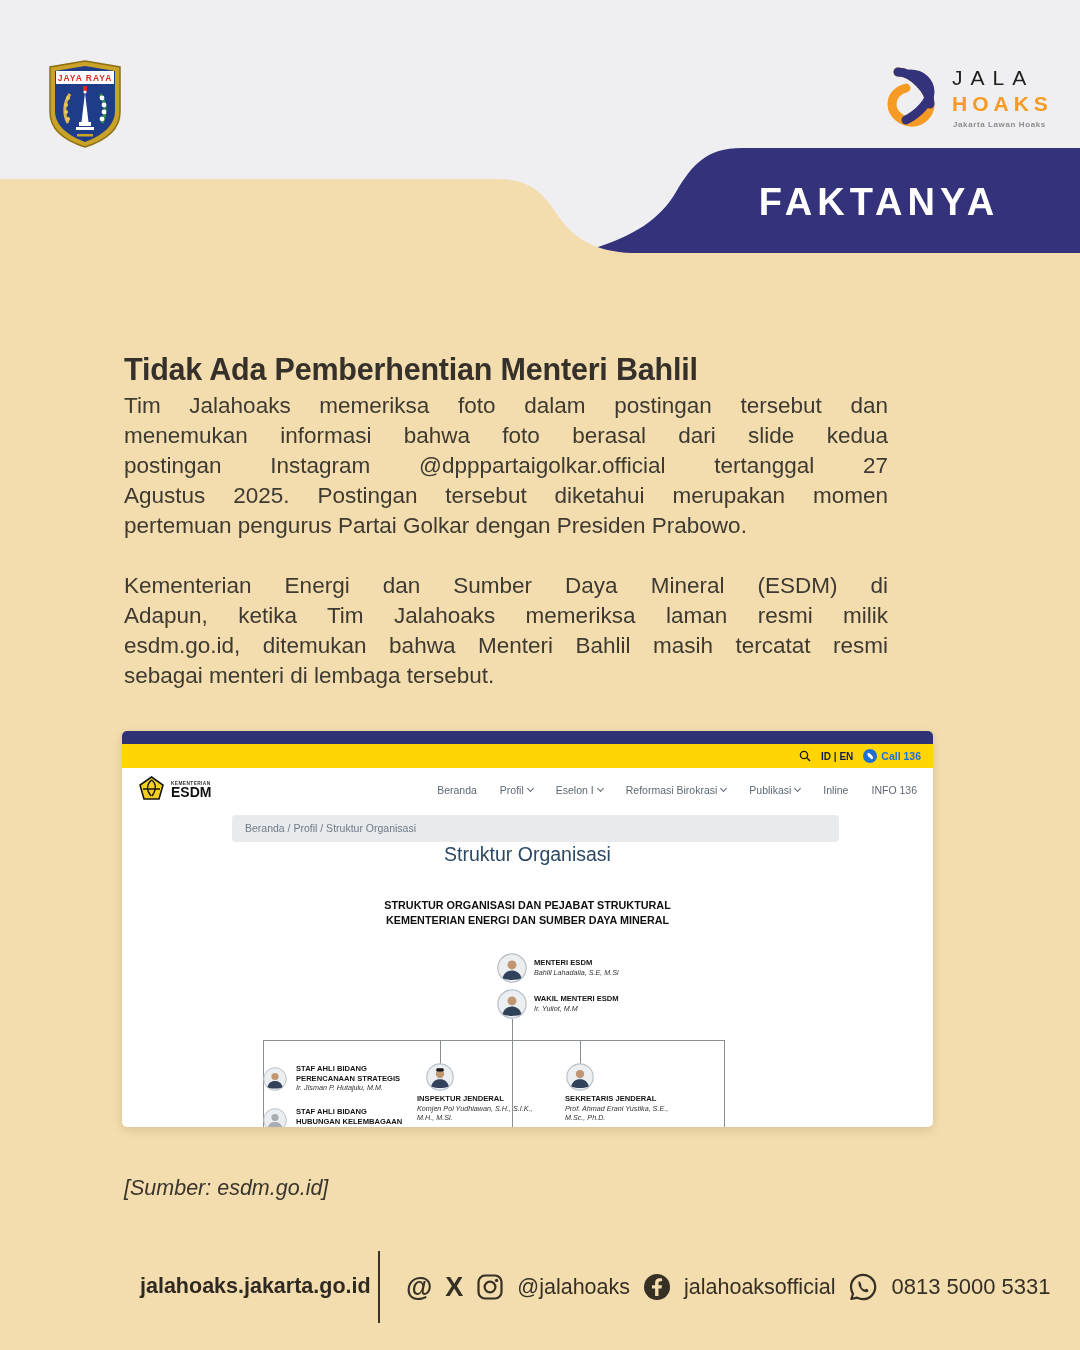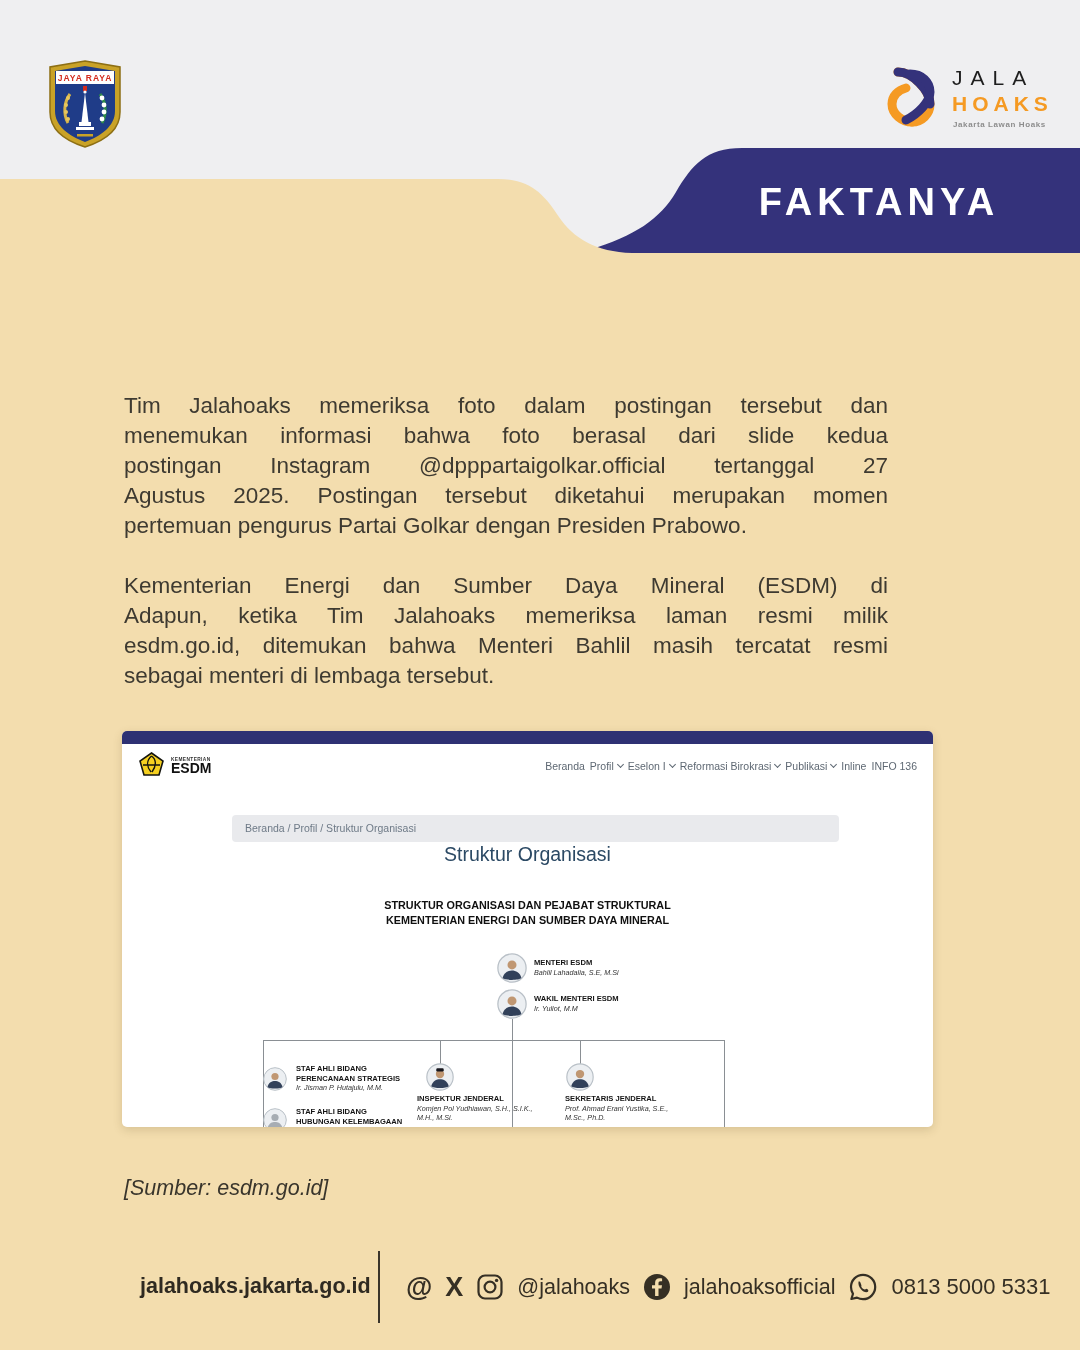--- a/index.html
+++ b/index.html
@@ -41,21 +41,21 @@
   .ybar .lang{font-size:10px;font-weight:800;color:#18184a;}
   .ybar .callwrap{display:flex;align-items:center;gap:4px;}
   .ybar .callcircle{width:14px;height:14px;border-radius:50%;background:#1D6FD8;
     display:flex;align-items:center;justify-content:center;}
   .ybar .calltxt{font-size:10.5px;font-weight:800;color:#1D6FD8;}
   .card .navbar{height:43px;display:flex;align-items:center;justify-content:space-between;
     padding:0 16px;background:#fff;}
   .navbar .logowrap{display:flex;align-items:center;gap:6px;}
   .logowrap .ltxt .small{font-size:4.8px;font-weight:700;color:#333;letter-spacing:.4px;}
   .logowrap .ltxt .big{font-size:14px;font-weight:800;color:#111;line-height:12px;}
-  .navbar .menu{display:flex;align-items:flex-end;gap:5px;font-size:10.5px;color:#5E6873;}
+  .navbar .menu{display:flex;align-items:flex-end;gap:23px;font-size:10.5px;color:#5E6873;}
   .menu .item{display:flex;align-items:center;gap:4px;white-space:nowrap;}
   .menu .caret{width:4px;height:4px;border-right:1px solid #5E6873;
     border-bottom:1px solid #5E6873;transform:rotate(45deg);margin-top:-3px;}
   .bcbar{position:absolute;left:110px;top:84px;width:607px;height:27px;background:#E9EAED;
     border-radius:4px;font-size:10.5px;color:#6E7A87;line-height:27px;padding-left:13px;
     box-sizing:border-box;}
   .ptitle{position:absolute;left:0;top:112px;width:100%;text-align:center;font-size:19.5px;
     font-weight:500;color:#2B4964;}
   .orgtitle{position:absolute;left:0;top:167px;width:100%;text-align:center;font-size:10.8px;
     font-weight:800;color:#101010;line-height:14.5px;}
@@ -130,39 +130,55 @@
     </svg>
     <div class="jala">JALA</div>
     <div class="hoaks">HOAKS</div>
     <div class="tagline">Jakarta Lawan Hoaks</div>
   </div>
 
   <div class="faktanya">
     <span>FAKTANYA</span>
   </div>
 
+  <h1 class="headline">Tidak Ada Pemberhentian Menteri Bahlil</h1>
 
   <div class="para" style="top:391px;">
     <div class="ln">Tim Jalahoaks memeriksa foto dalam postingan tersebut dan</div>
     <div class="ln">menemukan informasi bahwa foto berasal dari slide kedua</div>
     <div class="ln">postingan Instagram @dpppartaigolkar.official tertanggal 27</div>
     <div class="ln">Agustus 2025. Postingan tersebut diketahui merupakan momen</div>
     <div class="ln last">pertemuan pengurus Partai Golkar dengan Presiden Prabowo.</div>
   </div>
 
   <div class="para" style="top:571px;">
     <div class="ln">Kementerian Energi dan Sumber Daya Mineral (ESDM) di</div>
     <div class="ln">Adapun, ketika Tim Jalahoaks memeriksa laman resmi milik</div>
     <div class="ln">esdm.go.id, ditemukan bahwa Menteri Bahlil masih tercatat resmi</div>
     <div class="ln last">sebagai menteri di lembaga tersebut.</div>
   </div>
 
   <div class="card">
     <div class="strip"></div>
 
+    <div class="ybar">
+      <svg width="12" height="12" viewBox="0 0 12 12">
+        <circle cx="5" cy="5" r="3.6" fill="none" stroke="#1b1b1b" stroke-width="1.4"></circle>
+        <line x1="8" y1="8" x2="11" y2="11" stroke="#1b1b1b" stroke-width="1.4"></line>
+      </svg>
+      <span class="lang">ID | EN</span>
+      <span class="callwrap">
+        <span class="callcircle">
+          <svg width="8" height="8" viewBox="0 0 10 10">
+              <path d="M2 1 C5 1 9 5 9 8 L7 9 C6 8 5 8 4.5 6.5 C3 6 2.5 5 2 4 Z" fill="#fff"></path>
+            </svg>
+        </span>
+        <span class="calltxt">Call 136</span>
+      </span>
+    </div>
 
     <div class="navbar">
       <div class="logowrap">
         <svg width="27" height="27" viewBox="0 0 27 27">
           <path d="M13.5 1 L25 9 L21 23 L6 23 L2 9 Z" fill="#F5D020" stroke="#15150f" stroke-width="1.6"></path>
           <path d="M13.5 4 C18 7 19 13 14 20 M13.5 4 C9 8 8 14 13 20 M5 13 H22" stroke="#15150f" stroke-width="1.4" fill="none"></path>
         </svg>
         <div class="ltxt">
           <div class="small">KEMENTERIAN</div>
           <div class="big">ESDM</div>

